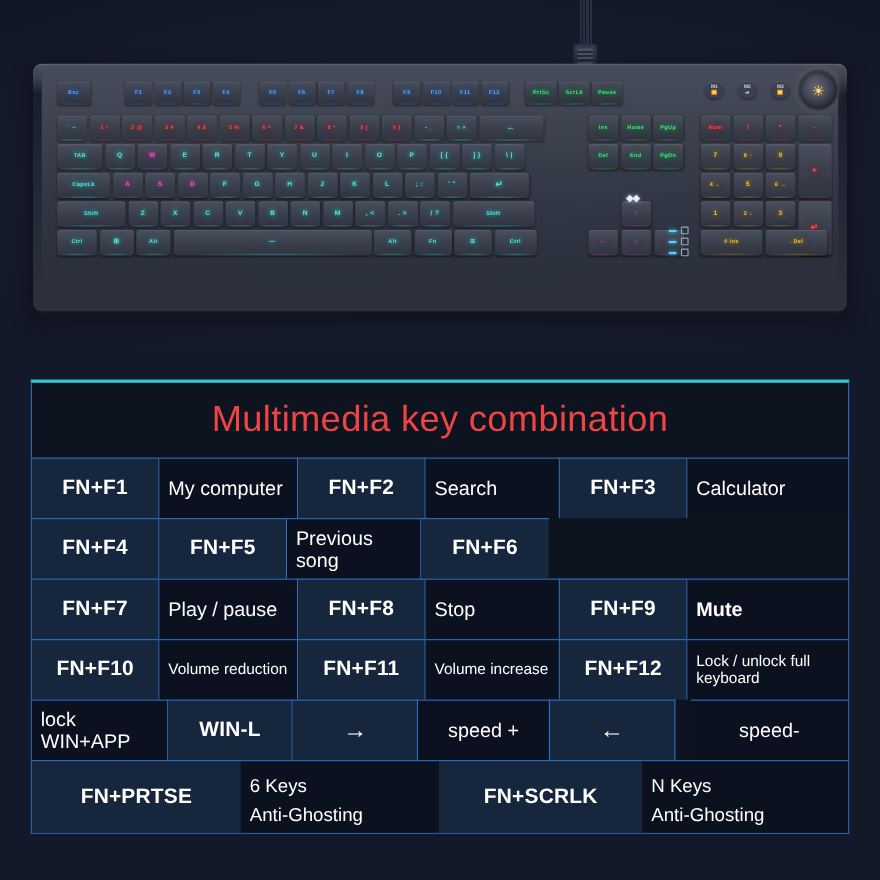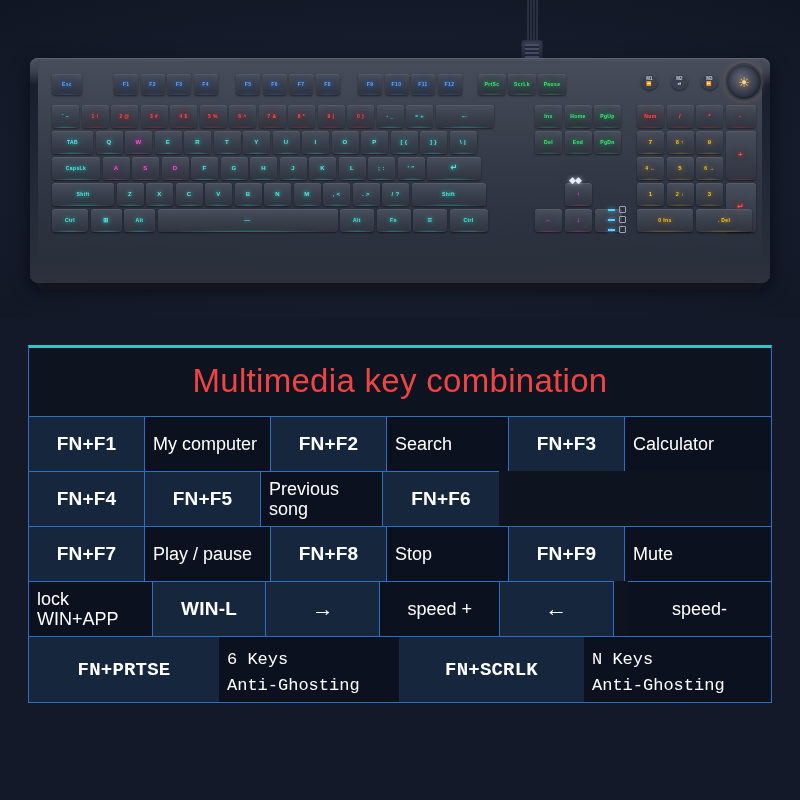--- a/index.html
+++ b/index.html
@@ -206,21 +206,21 @@
 
   
   .c-k1 { width: 116px; }
   .c-d1 { width: 126px; }
   .c-k2 { width: 116px; }
   .c-d2 { width: 122px; }
   .c-k3 { width: 116px; }
   .c-d3 { width: 146px; }
 
   
-  .lastrow .cell { min-height: 62px; border-right: none; font-family: Liberation Mono, monospace; }
+  .lastrow .cell { min-height: 62px; border-right: none; }
   .lg-k1 { width: 190px; }
   .lg-d1 { width: 180px; }
   .lg-k2 { width: 185px; }
   .lg-d2 { width: 187px; }
   .lastrow .cell.desc { font-size: 17px; line-height: 1.5; display:block; padding-top:10px; }
 </style>
 </head>
 <body>
 
 <div id="kb-photo">
@@ -388,21 +388,29 @@
         <div class="cell key c-k2">FN+F5</div>
         <div class="cell desc c-d2" style="white-space: pre-line;">Previous song</div>
         <div class="cell key c-k3">FN+F6</div>
       </div>
       <div class="trow">
         <div class="cell key c-k1">FN+F7</div>
         <div class="cell desc c-d1" style="white-space: pre-line;">Play / pause</div>
         <div class="cell key c-k2">FN+F8</div>
         <div class="cell desc c-d2" style="white-space: pre-line;">Stop</div>
         <div class="cell key c-k3">FN+F9</div>
-        <div class="cell desc c-d3" style="white-space: pre-line;">Mute</div>
+        <div class="cell desc c-d3" style="white-space: pre-line; font-weight: bold;">Mute</div>
+      </div>
+      <div class="trow">
+        <div class="cell key c-k1">FN+F10</div>
+        <div class="cell desc c-d1 small" style="white-space: pre-line;">Volume reduction</div>
+        <div class="cell key c-k2">FN+F11</div>
+        <div class="cell desc c-d2 small" style="white-space: pre-line;">Volume increase</div>
+        <div class="cell key c-k3">FN+F12</div>
+        <div class="cell desc c-d3 small" style="white-space: pre-line;">Lock / unlock full keyboard</div>
       </div>
       <div class="trow">
         <div class="cell desc c-d1" style="white-space: pre-line;">lock
 WIN+APP</div>
         <div class="cell key c-k1">WIN-L</div>
         <div class="cell key c-k2 center-sym">→</div>
         <div class="cell desc c-d2 center" style="white-space: pre-line;">speed +</div>
         <div class="cell key c-k3 center-sym">←</div>
         <div class="cell desc c-d3 center" style="white-space: pre-line; margin-left: 14px;">speed-</div>
       </div>

